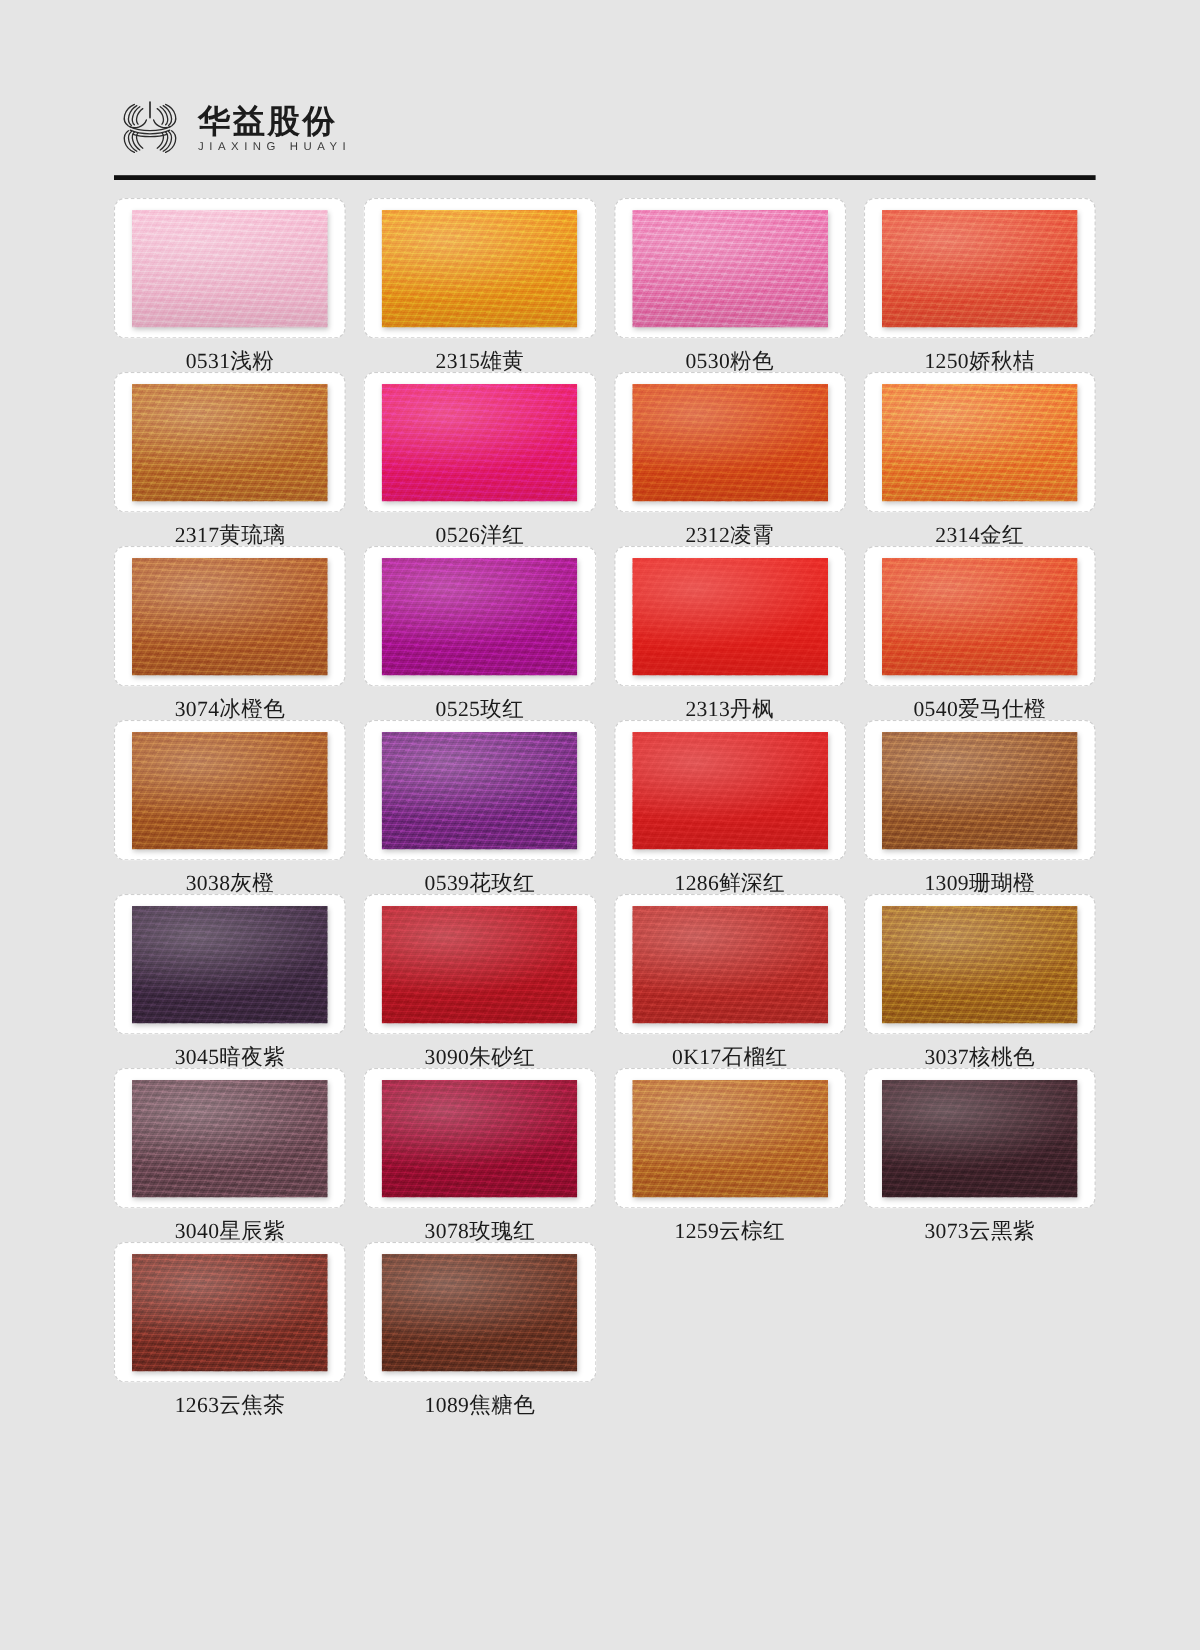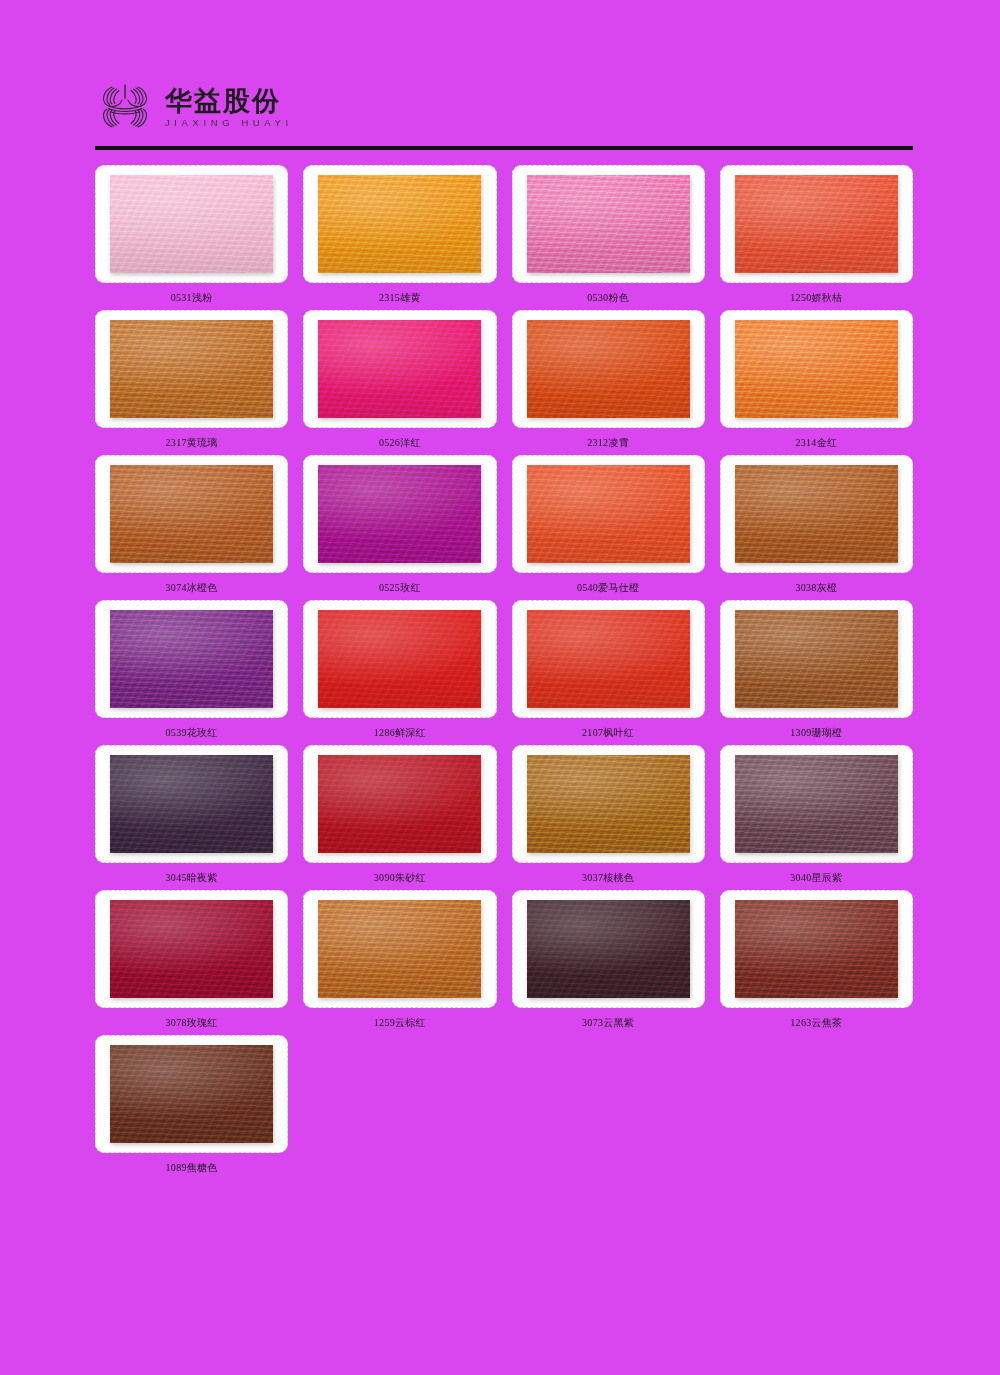--- a/index.html
+++ b/index.html
@@ -5,21 +5,21 @@
   * { box-sizing: border-box; }
   html, body {
     margin: 0; padding: 0;
     background: #ffffff;
     width: 1000px; height: 1375px;
     font-family: "Liberation Serif", "DejaVu Serif", serif;
   }
   #page {
     position: relative;
     width: 1000px; height: 1375px;
-    background: #d946ef;
+    background: #e5e5e5;
     overflow: hidden;
   }
 
   
   #header {
     position: absolute;
     left: 95px; top: 68px;
     width: 818px; height: 78px;
     display: flex; align-items: center; justify-content: space-between;
   }
@@ -111,21 +111,21 @@
   }
   .swatch .sheen {
     position: absolute; inset: 0;
     background:
       radial-gradient(120% 90% at 32% 26%, rgba(255,255,255,0.22) 0%, rgba(255,255,255,0.00) 58%),
       linear-gradient(180deg, rgba(255,255,255,0.06) 0%, rgba(0,0,0,0.05) 72%, rgba(0,0,0,0.10) 100%);
   }
   .label {
     margin-top: 10px;
     font-family: "Liberation Serif", "DejaVu Serif", serif;
-    font-size: 10px;
+    font-size: 18px;
     color: #1a1a1a;
     letter-spacing: 0.3px;
     text-align: center;
     line-height: 1;
     white-space: nowrap;
   }
 </style>
 </head>
 <body>
 
@@ -277,20 +277,31 @@
               <div class="weave"></div>
               <div class="sheen"></div>
             </div>
           </div>
         </div>
         <div class="label">0525玫红</div>
       </div>
       <div class="cell">
         <div class="card">
           <div class="swatch-wrap">
+            <div class="swatch" style="background: rgb(233, 33, 28);">
+              <div class="weave"></div>
+              <div class="sheen"></div>
+            </div>
+          </div>
+        </div>
+        <div class="label">2313丹枫</div>
+      </div>
+      <div class="cell">
+        <div class="card">
+          <div class="swatch-wrap">
             <div class="swatch" style="background: rgb(232, 81, 42);">
               <div class="weave"></div>
               <div class="sheen"></div>
             </div>
           </div>
         </div>
         <div class="label">0540爱马仕橙</div>
       </div>
       <div class="cell">
         <div class="card">
@@ -321,31 +332,20 @@
               <div class="weave"></div>
               <div class="sheen"></div>
             </div>
           </div>
         </div>
         <div class="label">1286鲜深红</div>
       </div>
       <div class="cell">
         <div class="card">
           <div class="swatch-wrap">
-            <div class="swatch" style="background: rgb(222, 51, 32);">
-              <div class="weave"></div>
-              <div class="sheen"></div>
-            </div>
-          </div>
-        </div>
-        <div class="label">2107枫叶红</div>
-      </div>
-      <div class="cell">
-        <div class="card">
-          <div class="swatch-wrap">
             <div class="swatch" style="background: rgb(157, 91, 44);">
               <div class="weave"></div>
               <div class="sheen"></div>
             </div>
           </div>
         </div>
         <div class="label">1309珊瑚橙</div>
       </div>
       <div class="cell">
         <div class="card">
@@ -365,20 +365,31 @@
               <div class="weave"></div>
               <div class="sheen"></div>
             </div>
           </div>
         </div>
         <div class="label">3090朱砂红</div>
       </div>
       <div class="cell">
         <div class="card">
           <div class="swatch-wrap">
+            <div class="swatch" style="background: rgb(188, 44, 40);">
+              <div class="weave"></div>
+              <div class="sheen"></div>
+            </div>
+          </div>
+        </div>
+        <div class="label">0K17石榴红</div>
+      </div>
+      <div class="cell">
+        <div class="card">
+          <div class="swatch-wrap">
             <div class="swatch" style="background: rgb(168, 106, 30);">
               <div class="weave"></div>
               <div class="sheen"></div>
             </div>
           </div>
         </div>
         <div class="label">3037核桃色</div>
       </div>
       <div class="cell">
         <div class="card">

